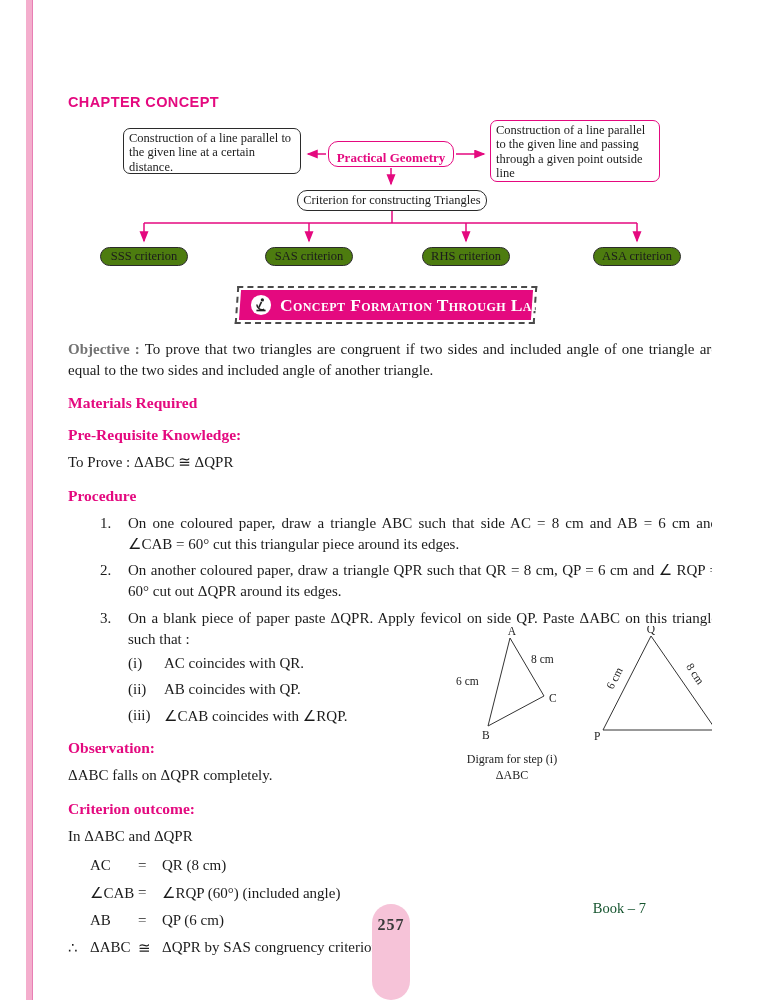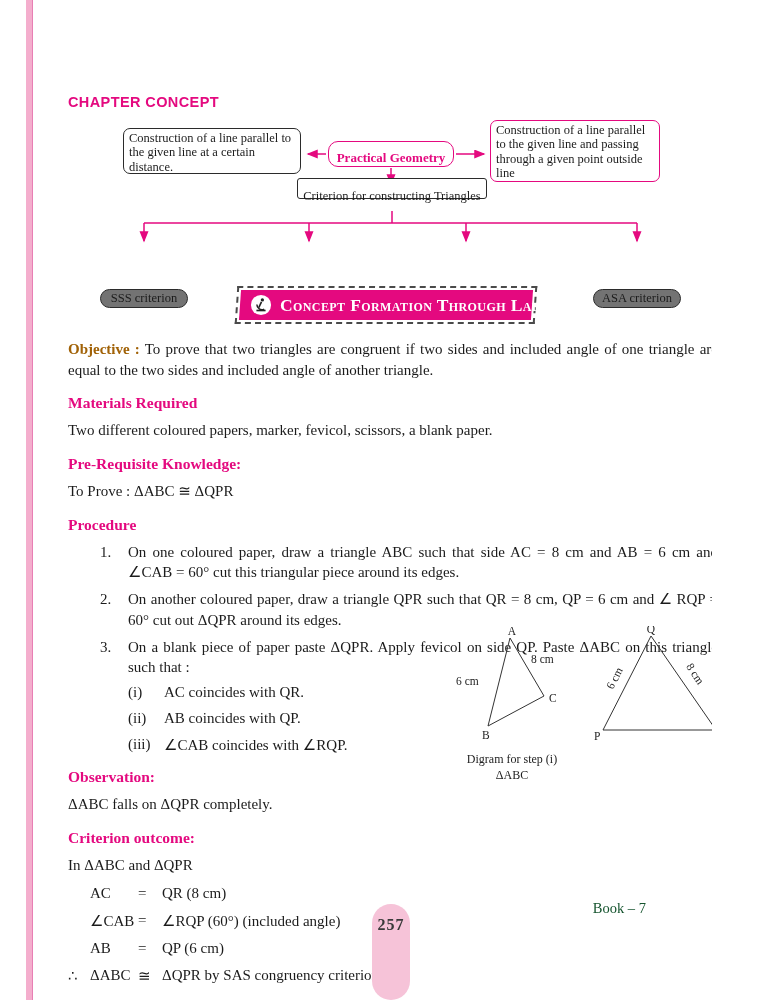--- a/index.html
+++ b/index.html
@@ -11,35 +11,35 @@
   .chapter-heading{font-family:"Liberation Sans",sans-serif;font-size:14.5px;font-weight:bold;
         color:#e4097f;letter-spacing:.4px;margin:94px 0 0 0;}
   
   .flowchart{position:relative;width:784px;height:158px;margin:10px 0 0 -68px;font-size:12.5px;line-height:1.15;}
   .fc-svg{position:absolute;left:0;top:0;width:784px;height:158px;pointer-events:none;}
   .fc-box{position:absolute;border:1px solid #2b2b2b;border-radius:7px;padding:2px 5px;background:#fff;box-sizing:border-box;}
   .fc-left{left:123px;top:8px;width:178px;height:46px;}
   .fc-right{left:490px;top:0;width:170px;height:62px;border:1.5px solid #e4097f;}
   .fc-center{left:328px;top:21px;width:126px;height:26px;border:1.5px solid #e4097f;border-radius:10px;
         color:#e4097f;font-weight:bold;font-size:13px;text-align:center;line-height:23px;padding:4px;}
-  .fc-crit{left:297px;top:58px;width:190px;height:21px;border-radius:3px;text-align:center;line-height:19px;padding:8px 4px;}
+  .fc-crit{left:297px;top:70px;width:190px;height:21px;border-radius:10px;text-align:center;line-height:19px;padding:0 4px;}
   .fc-pill{position:absolute;top:127px;height:19px;line-height:17px;border:1px solid #2b2b2b;border-radius:10px;
-        text-align:center;background:#737373;box-sizing:border-box;margin-top:42px;}
+        text-align:center;background:#4d7c0f;box-sizing:border-box;}
   .pill-0{left:100px;width:88px;} .pill-1{left:265px;width:88px;}
   .pill-2{left:422px;width:88px;} .pill-3{left:593px;width:88px;}
   
   .banner-wrap{margin:8px 0 0 168px;width:292px;border:2px dashed #4a4a4a;padding:2px;transform:skewX(-4deg);background:#fff;}
   .banner{background:#e4097f;height:30px;}
   .banner-content{transform:skewX(4deg);display:flex;align-items:center;gap:8px;height:30px;padding:0 10px;}
   .banner-title{font-variant:small-caps;font-weight:bold;color:#ffffff;font-size:17.5px;letter-spacing:.4px;white-space:nowrap;}
   
   .h2{color:#e4097f;font-weight:bold;font-size:15.5px;margin:14px 0 8px 0;}
   .para{font-size:15px;margin:0 0 10px 0;line-height:1.38;}
   .objective{text-align:justify;margin-top:15px;}
-  .obj-label{color:#a16207;font-weight:bold;}
+  .obj-label{color:#737373;font-weight:bold;}
   .step{display:flex;margin:0 0 6px 32px;font-size:15px;line-height:1.38;}
   .step-num{width:28px;flex:none;}
   .step-text{text-align:justify;flex:1;}
   .substep{display:flex;margin:2px 0 9px 60px;font-size:15px;}
   .sub-num{width:36px;flex:none;}
   .eqrow{display:grid;grid-template-columns:22px 48px 24px auto;margin:0 0 10px 0;font-size:15px;}
   
   .diagrams{position:absolute;left:452px;top:626px;width:300px;display:flex;gap:16px;align-items:flex-start;}
   .fig{text-align:center;}
   .fig svg text{font-family:"Liberation Serif",serif;fill:#222;}
@@ -106,21 +106,20 @@
         </div>
       </div>
     </div>
 
     <p class="para objective">
       <span class="obj-label">Objective :</span>
       <span>To prove that two  triangles are congruent if two sides and included angle  of one triangle are equal to the two sides and included angle of another triangle.</span>
     </p>
 
     <div class="h2">Materials Required</div>
-    <p class="para">Two different coloured papers, marker, fevicol, scissors, a blank paper.</p>
 
     <div class="h2">Pre-Requisite Knowledge:</div>
     <p class="para">To Prove : ΔABC ≅ ΔQPR</p>
 
     <div class="h2">Procedure</div>
 
     <div class="step">
       <span class="step-num">1.</span>
       <span class="step-text">On one coloured paper, draw a triangle ABC such that side AC = 8 cm and AB = 6 cm and ∠CAB = 60° cut this triangular piece around its edges.</span>
     </div>

